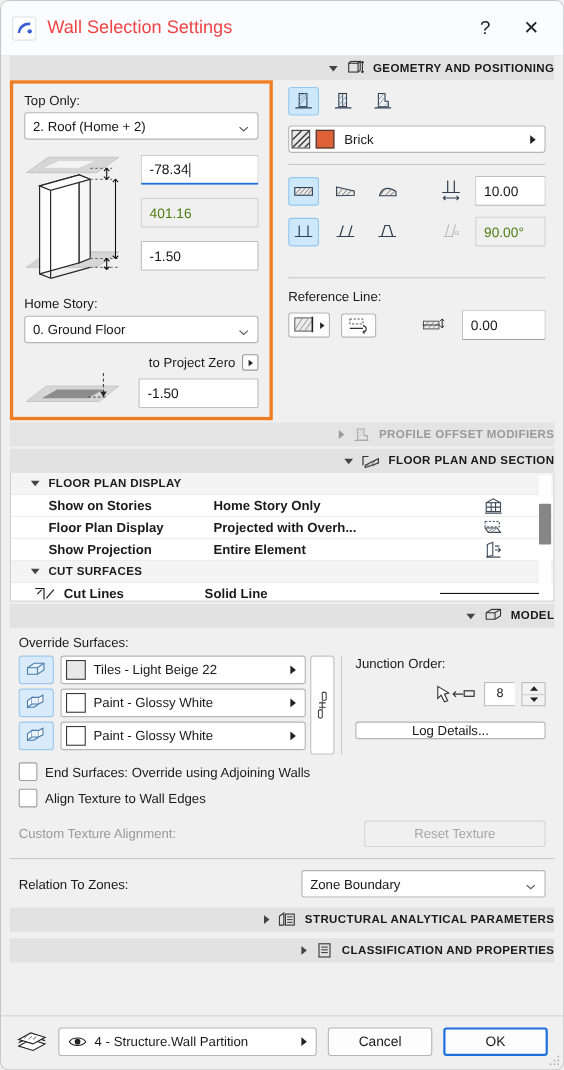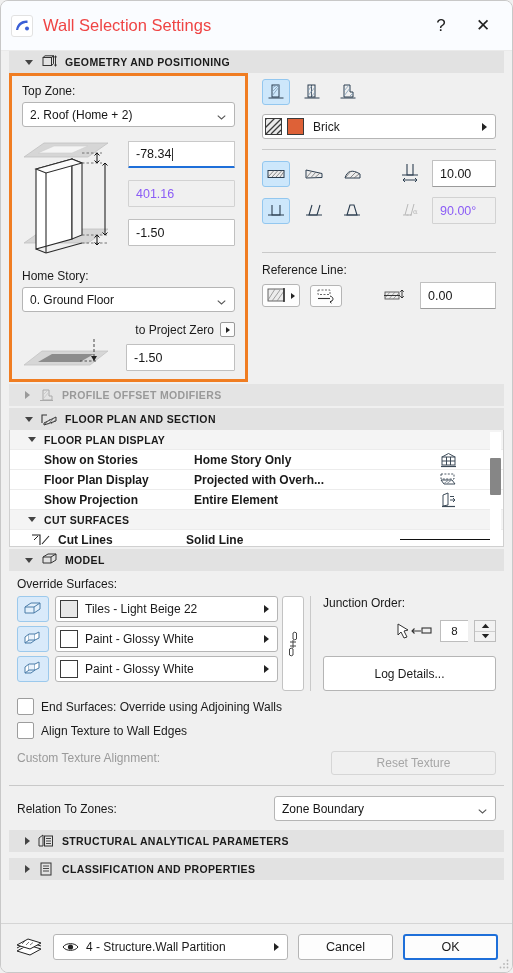--- a/index.html
+++ b/index.html
@@ -91,20 +91,21 @@
 
   
   .section-hdr {
     height: 22px;
     background: #e2e2e2;
     display: flex;
     align-items: center;
     padding-left: 8px;
     gap: 7px;
     margin-bottom: 0;
+    justify-content: flex-end;
   }
   .section-hdr.disabled { background: #e4e4e4; }
   .section-hdr .tri {
     width: 0; height: 0; margin-left: 8px;
   }
   .tri-down {
     border-left: 4.5px solid transparent;
     border-right: 4.5px solid transparent;
     border-top: 5.5px solid #444;
   }
@@ -175,21 +176,21 @@
     border-radius: 1px;
   }
   .num-field.active {
     border: 1px solid #c9c9c9;
     border-bottom: 2px solid #1e6fd9;
     background: #fff;
   }
   .num-field.disabled {
     background: #f0f0f0;
     border: 1px solid #d2d2d2;
-    color: #8b5cf6;
+    color: #4d7c0f;
   }
   .caret {
     display:inline-block; width:1px; height:13px;
     background:#333; margin-left:1px;
   }
 
   .wall-diagram { width: 96px; }
 
   .geo-mid {
     display: flex;
@@ -345,36 +346,36 @@
   }
   .spinner {
     width: 22px; height: 22px;
     border: 1px solid #bdbdbd;
     background: #f2f2f2;
     display: flex; flex-direction: column;
   }
   .spinner div { flex:1; display:flex;align-items:center;justify-content:center; }
   .spinner div:first-child { border-bottom: 1px solid #cdcdcd; }
   .log-btn {
-    width: 100%; height: 35px;
+    width: 100%; height: 16px;
     border: 1px solid #b5b5b5;
     border-radius: 3px;
     background: #fff;
     font-size: 12px;
     display:flex;align-items:center;justify-content:center;
     margin-top: 14px;
   }
   .chk-row { display:flex; align-items:center; gap:7px; margin-top: 7px;}
   .chk {
     width: 17px; height: 17px;
     border: 1px solid #9d9d9d;
     border-radius: 2px;
     background: #fff;
   }
-  .cta-row { display:flex; margin-top: 12px; }
+  .cta-row { display:flex; align-items:center; margin-top: 12px; }
   .cta-lbl { font-size:12px; color:#9a9a9a; }
   .reset-btn {
     margin-left:auto; width: 165px; height: 24px;
     border: 1px solid #d6d6d6; border-radius:3px;
     background:#f0f0f0; color:#a6a6a6; font-size:12px;
     display:flex;align-items:center;justify-content:center;
   }
   .zones-row {
     display:flex; align-items:center; gap:26px;
     padding: 10px 8px 8px 8px;
@@ -442,21 +443,21 @@
           <path d="M9.5 2.5 L11.5 0.8 L11.5 8.8 L9.5 10.5" fill="none" stroke="#333" stroke-width="1"></path>
           <path d="M13.5 1 L13.5 11 M12.2 2.2 L13.5 1 L14.8 2.2 M12.2 9.8 L13.5 11 L14.8 9.8" stroke="#333" stroke-width="1" fill="none"></path>
         </svg>
       </span>
       <span class="sec-title">GEOMETRY AND POSITIONING</span>
     </div>
 
     <div class="geo-body">
 
       <div class="geo-left">
-        <div class="lbl">Top Zone:</div>
+        <div class="lbl">Top Only:</div>
         <div class="combo" style="margin-top:4px;">
           <span>2. Roof (Home + 2)</span>
           <svg class="chev" viewBox="0 0 12 8">
             <path d="M1 1.5 L6 6 L11 1.5" fill="none" stroke="#555" stroke-width="1.4"></path>
           </svg>
         </div>
 
         <div class="geo-mid">
           <div class="wall-diagram">
             <svg width="96" height="132" viewBox="0 0 96 132">

